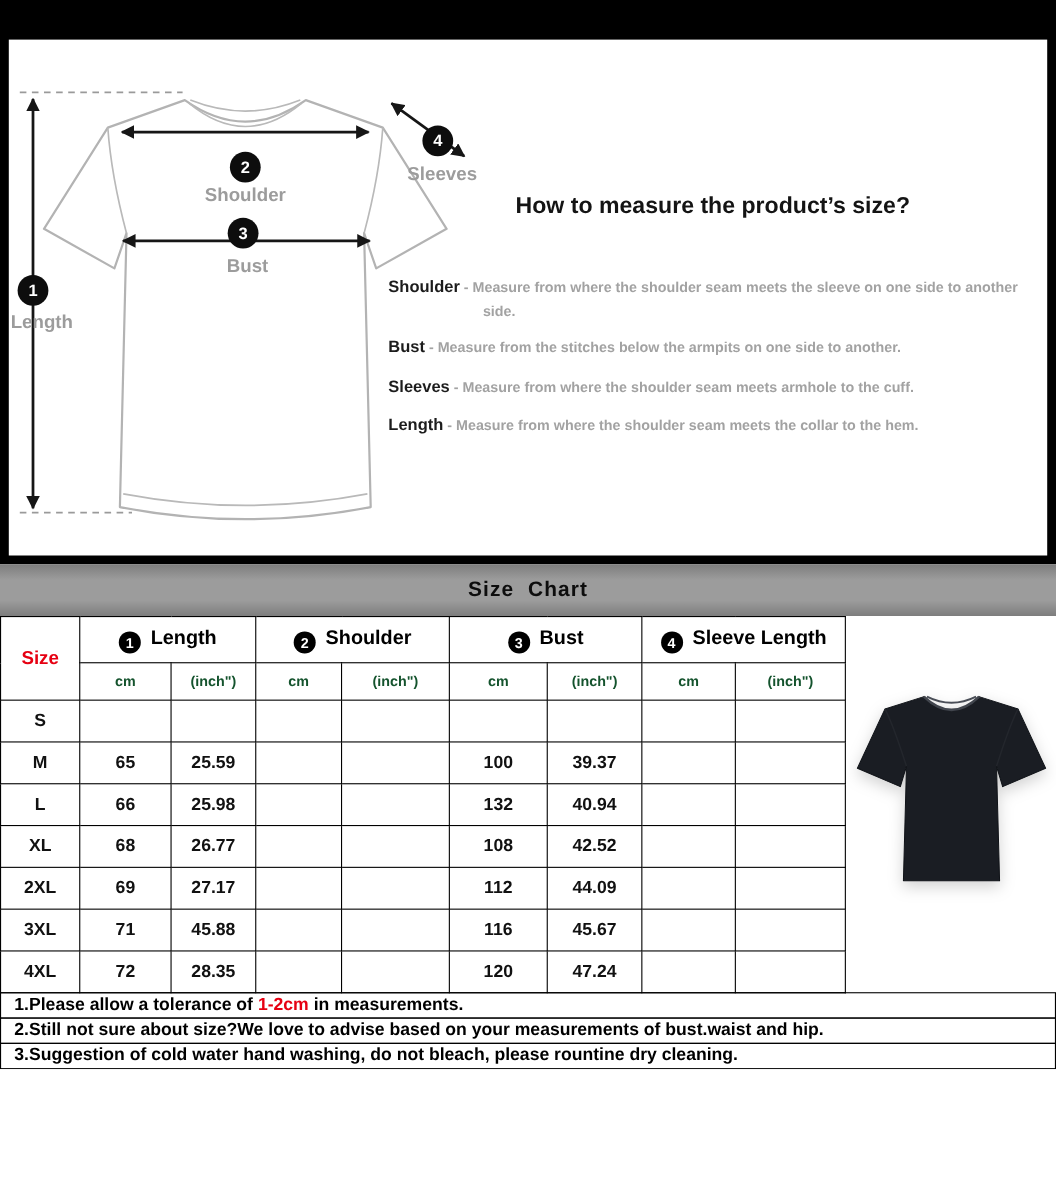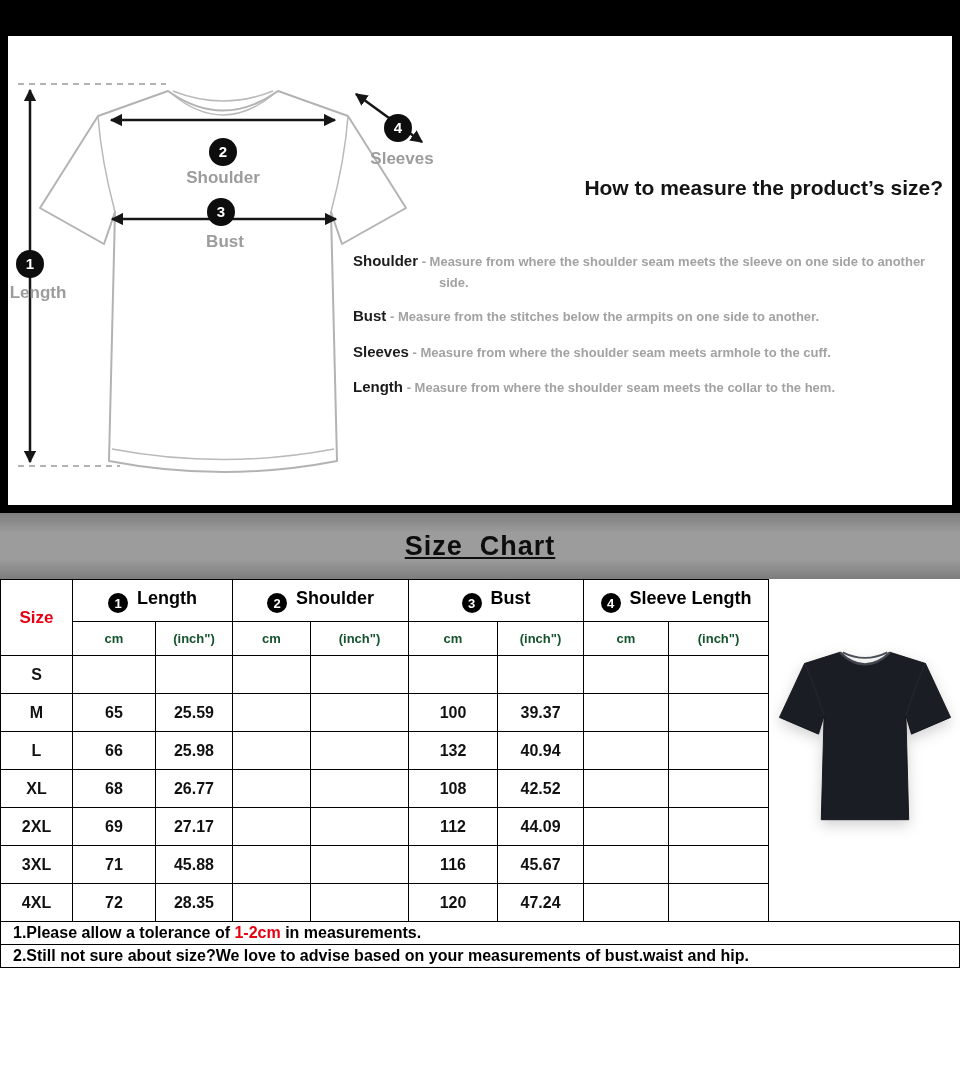--- a/index.html
+++ b/index.html
@@ -15,30 +15,30 @@
   svg text { font-family:"Liberation Sans", sans-serif; }
   .tee-outline { fill:#fff; stroke:#b3b3b3; stroke-width:2; stroke-linejoin:round; }
   .tee-seam { fill:none; stroke:#b9b9b9; stroke-width:1.5; }
   .arrow { stroke:#161616; stroke-width:2.5; fill:none; marker-start:url(#arr); marker-end:url(#arr); }
   .guide { stroke:#9a9a9a; stroke-width:1.5; stroke-dasharray:6 5; fill:none; }
   .diagram-label { fill:#9c9c9c; font-size:17px; font-weight:bold; text-anchor:middle; }
   .badge-circle { fill:#0d0d0d; }
   .badge-text { fill:#fff; font-size:15px; font-weight:bold; text-anchor:middle; }
 
   .guide-text { position:absolute; left:345px; top:140px; width:600px; padding-right:10px; }
-  .guide-title { font-size:21px; font-weight:bold; color:#141414; text-align:right; margin-bottom:50px; }
+  .guide-title { font-size:21px; font-weight:bold; color:#141414; text-align:center; margin-bottom:50px; }
   .instr { padding-left:86px; text-indent:-86px; font-size:13px; font-weight:bold; line-height:1.5;
            color:#a2a2a2; margin-bottom:13px; }
   .instr-label { color:#1c1c1c; font-size:15px; }
 
   
-  .chart-title-bar { height:66px;
+  .chart-title-bar { height:47px;
     background:linear-gradient(180deg,#7d7d7d 0%,#9c9c9c 30%,#9c9c9c 70%,#7d7d7d 100%);
     display:flex; align-items:center; justify-content:center;
-    font-size:27px; font-weight:bold; color:#0d0d0d; white-space:pre; letter-spacing:1px;text-decoration:underline; }
+    font-size:19px; font-weight:bold; color:#0d0d0d; white-space:pre; letter-spacing:1px; }
 
   
   .table-area { display:flex; background:#fff; }
   table.size-table { border-collapse:collapse; table-layout:fixed; width:768px;padding-left:21px; }
   .size-table th, .size-table td { border:1px solid #000; text-align:center; vertical-align:middle; overflow:hidden; }
   .hrow1 th { height:42px; font-size:18px; font-weight:bold; color:#000; }
   th.size-head { color:#e60012; font-size:17px; }
   .hrow2 th { height:34px; font-size:13px; font-weight:bold; color:#14532d; }
   .size-table tbody td { height:38px; font-size:16px; font-weight:bold; color:#111; }
   td.size-cell { color:#e60012; font-size:15px; }
@@ -254,16 +254,19 @@
     </div>
   </div>
 
   <div class="note-section">
     <div class="note-row">
       <p class="note-text"><span>1.Please allow a tolerance of </span><span class="hl">1-2cm</span><span> in measurements.</span></p>
     </div>
     <div class="note-row">
       <p class="note-text">2.Still not sure about size?We love to advise based on your measurements of bust.waist and hip.</p>
     </div>
+    <div class="note-row">
+      <p class="note-text">3.Suggestion of cold water hand washing, do not bleach, please rountine dry cleaning.</p>
+    </div>
   </div>
 
   <div class="page-bottom-pad"></div>
 </div>
 
 </body></html>

